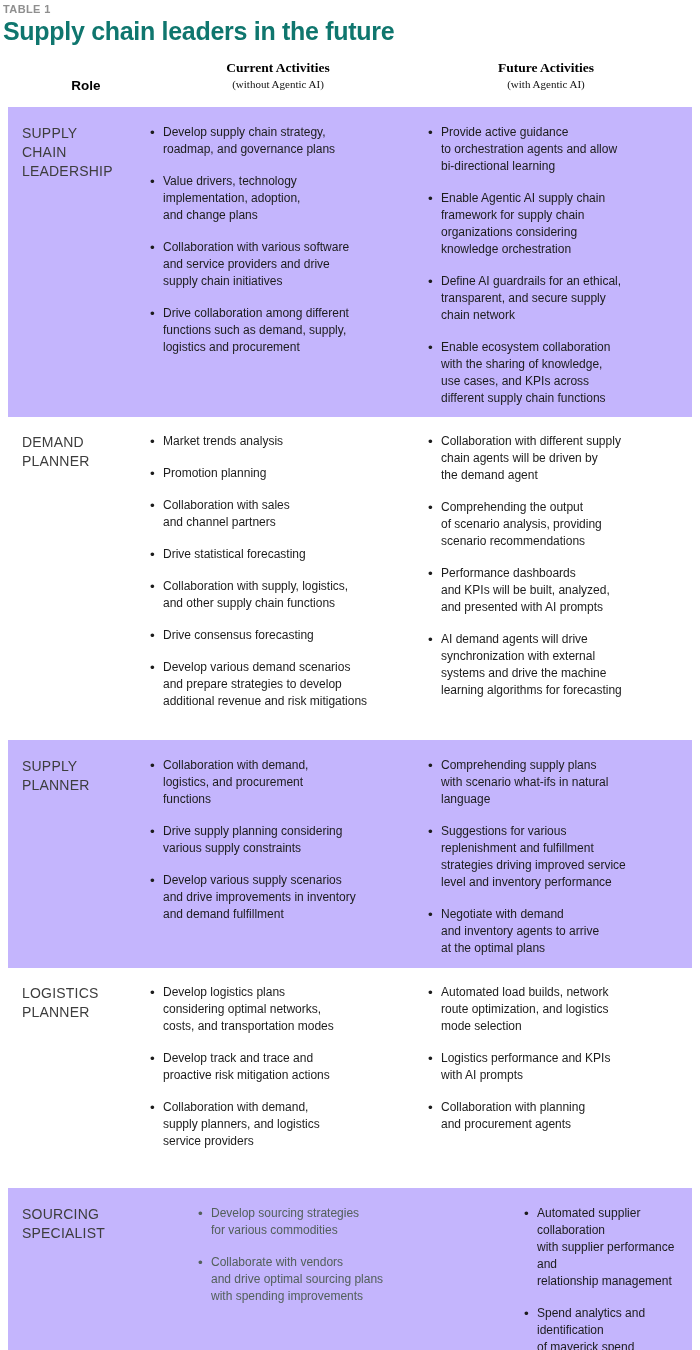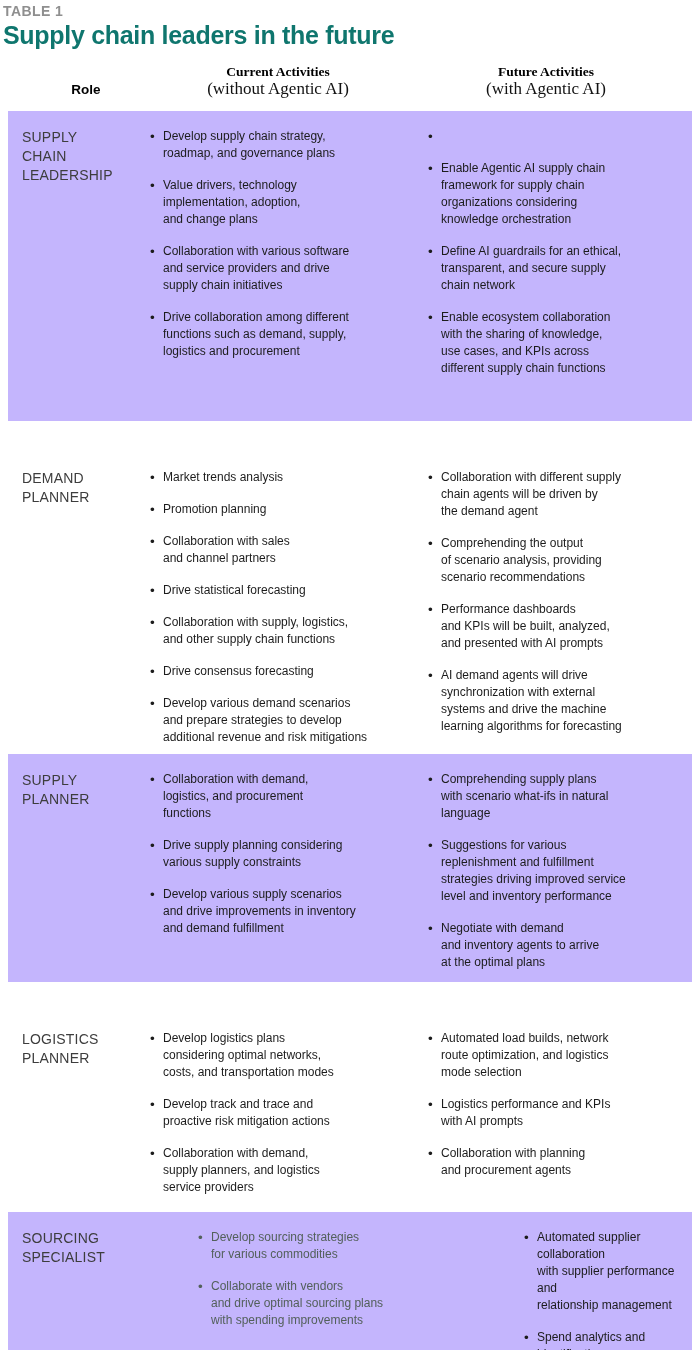--- a/index.html
+++ b/index.html
@@ -3,42 +3,42 @@
 <meta charset="utf-8">
 <style>
   * { margin:0; padding:0; box-sizing:border-box; }
   html,body { background:#ffffff; }
   .page {
     position:relative; width:700px; height:1350px; overflow:hidden;
     background:#ffffff; font-family:"Liberation Sans", sans-serif;
   }
   
   .header-top { padding:3px 0 0 3px; }
-  .table-label { font-size:14px; font-weight:bold; color:#8f8f8f; letter-spacing:.4px; }
+  .table-label { font-size:11px; font-weight:bold; color:#8f8f8f; letter-spacing:.4px; }
   .page-title { font-size:25px; font-weight:bold; color:#0f766e; margin-top:2px; letter-spacing:-.3px; }
 
   .col-headers {
     margin:13px 8px 0; padding:0 4px 0 14px; align-items:end;
   }
   .col-headers { display:grid; grid-template-columns:128px 278px 1fr; }
   .role-header { font-size:13.5px; font-weight:bold; color:#000; padding-bottom:1px;text-align:center; }
   .col-header { text-align:center; line-height:17px; padding-bottom:1px;font-family:Liberation Serif, serif; }
   .col-header .h-main { font-size:13.5px; font-weight:bold; color:#000; display:block; }
-  .col-header .h-sub  { font-size:17px; font-weight:normal; color:#111; display:block; }
+  .col-header .h-sub  { font-size:11px; font-weight:normal; color:#111; display:block; }
   .col-header.current { padding-right:22px; }
   .col-header.future  { padding-right:24px; }
 
   
   .rows { margin-top:13px; }
   .trow {
     display:grid; grid-template-columns:128px 278px 1fr;
     margin:0 8px; padding:17px 4px 0 14px;
   }
   .trow.shaded { background:#c4b5fd; }
-  .trow.plain  { padding-top:38px;margin-top:10px; }
+  .trow.plain  { padding-top:16px; }
   .r1 { min-height:310px; }
   .r2 { min-height:323px; }
   .r3 { min-height:228px; }
   .r4 { min-height:220px; }
   .r5 { min-height:125px;gap:48px; }
 
   .role-label {
     font-size:14px; line-height:19px; color:#3d3d3d;
     white-space:pre-line; letter-spacing:.2px;
   }
@@ -104,20 +104,23 @@
           <div class="bullet-item">
             <span class="dot">•</span>
             <span class="bullet-text">Drive collaboration among different
 functions such as demand, supply,
 logistics and procurement</span>
           </div>
         </div>
       <div class="cell">
           <div class="bullet-item">
             <span class="dot">•</span>
+            <span class="bullet-text">Provide active guidance
+to orchestration agents and allow
+bi-directional learning</span>
           </div>
           <div class="bullet-item">
             <span class="dot">•</span>
             <span class="bullet-text">Enable Agentic AI supply chain
 framework for supply chain
 organizations considering
 knowledge orchestration</span>
           </div>
           <div class="bullet-item">
             <span class="dot">•</span>

